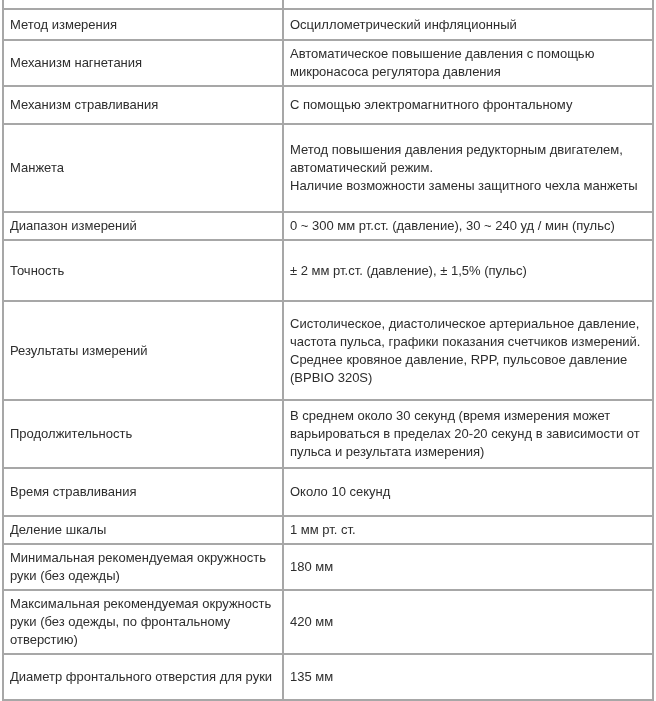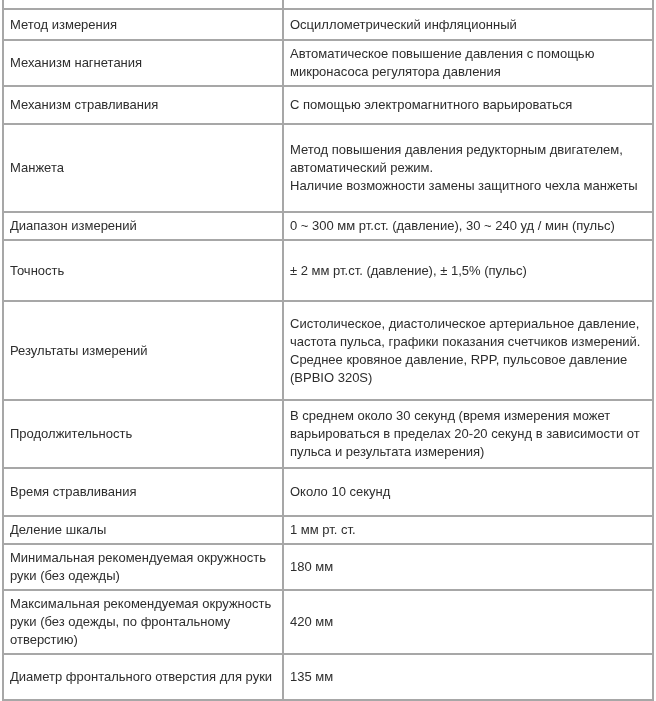--- a/index.html
+++ b/index.html
@@ -65,21 +65,21 @@
       <tr class="r1">
         <td class="lbl">Метод измерения</td>
         <td class="val">Осциллометрический инфляционный</td>
       </tr>
       <tr class="r2">
         <td class="lbl">Механизм нагнетания</td>
         <td class="val">Автоматическое повышение давления с помощью микронасоса регулятора давления</td>
       </tr>
       <tr class="r3">
         <td class="lbl">Механизм стравливания</td>
-        <td class="val">С помощью электромагнитного варьироваться</td>
+        <td class="val">С помощью электромагнитного фронтальному</td>
       </tr>
       <tr class="r4">
         <td class="lbl">Манжета</td>
         <td class="val">Метод повышения давления редукторным двигателем, автоматический режим.
 Наличие возможности замены защитного чехла манжеты</td>
       </tr>
       <tr class="r5">
         <td class="lbl">Диапазон измерений</td>
         <td class="val">0 ~ 300 мм рт.ст. (давление), 30 ~ 240 уд / мин (пульс)</td>
       </tr>

